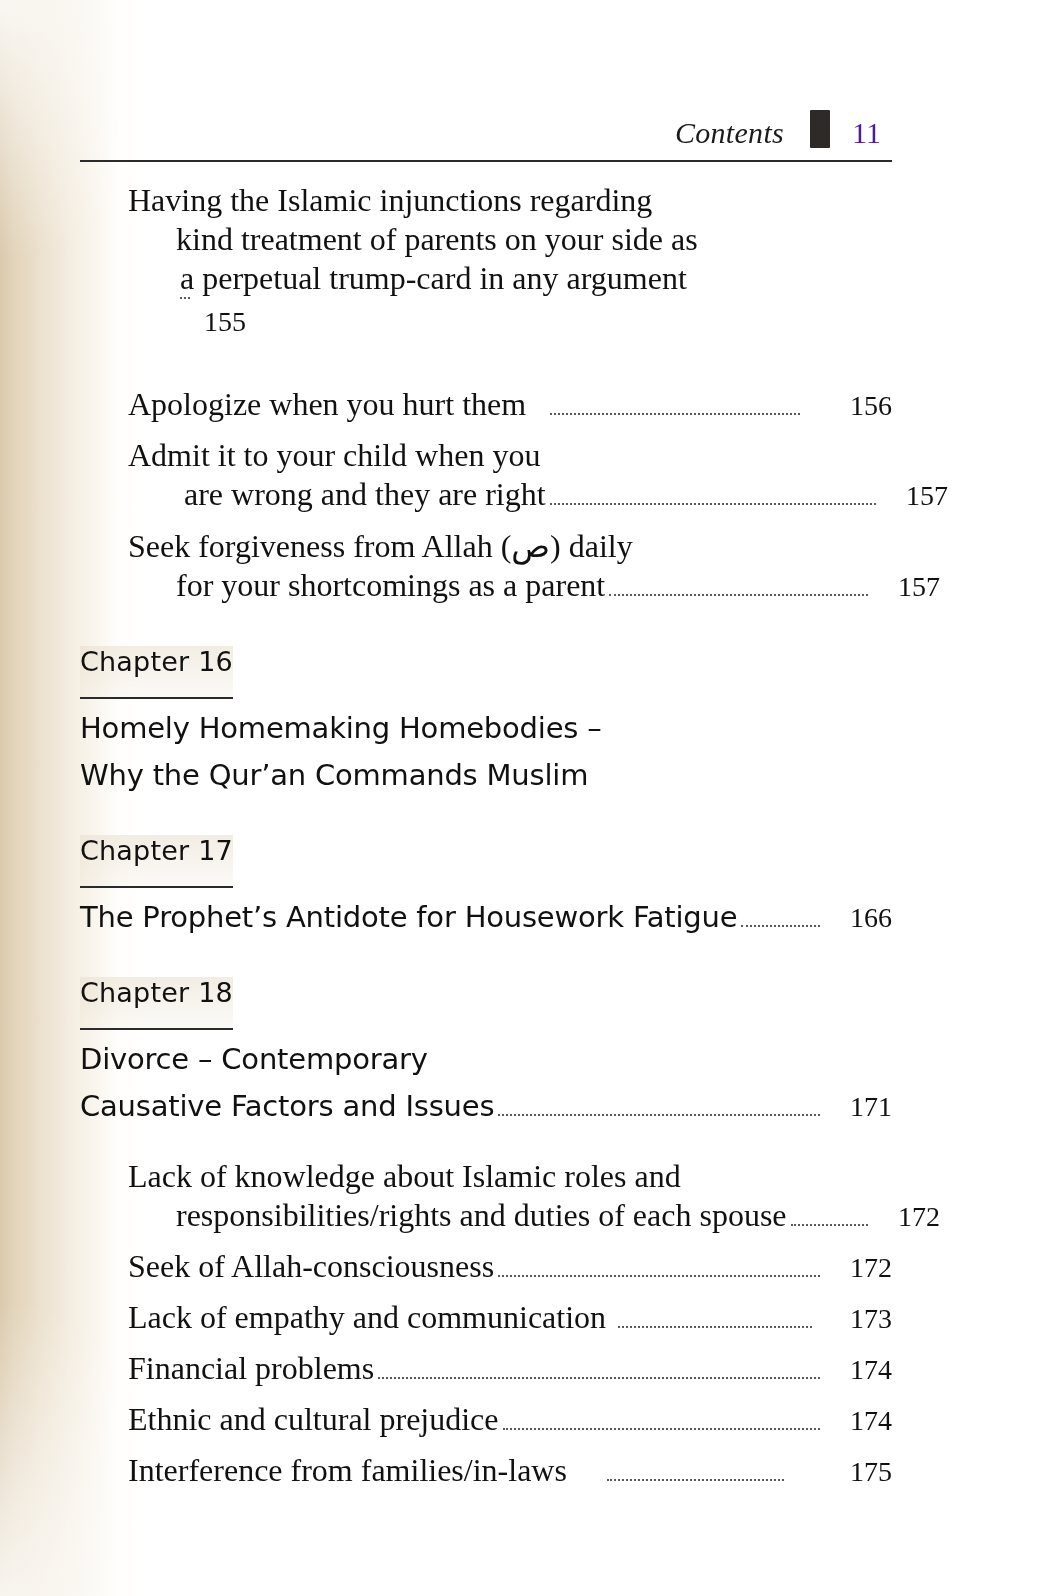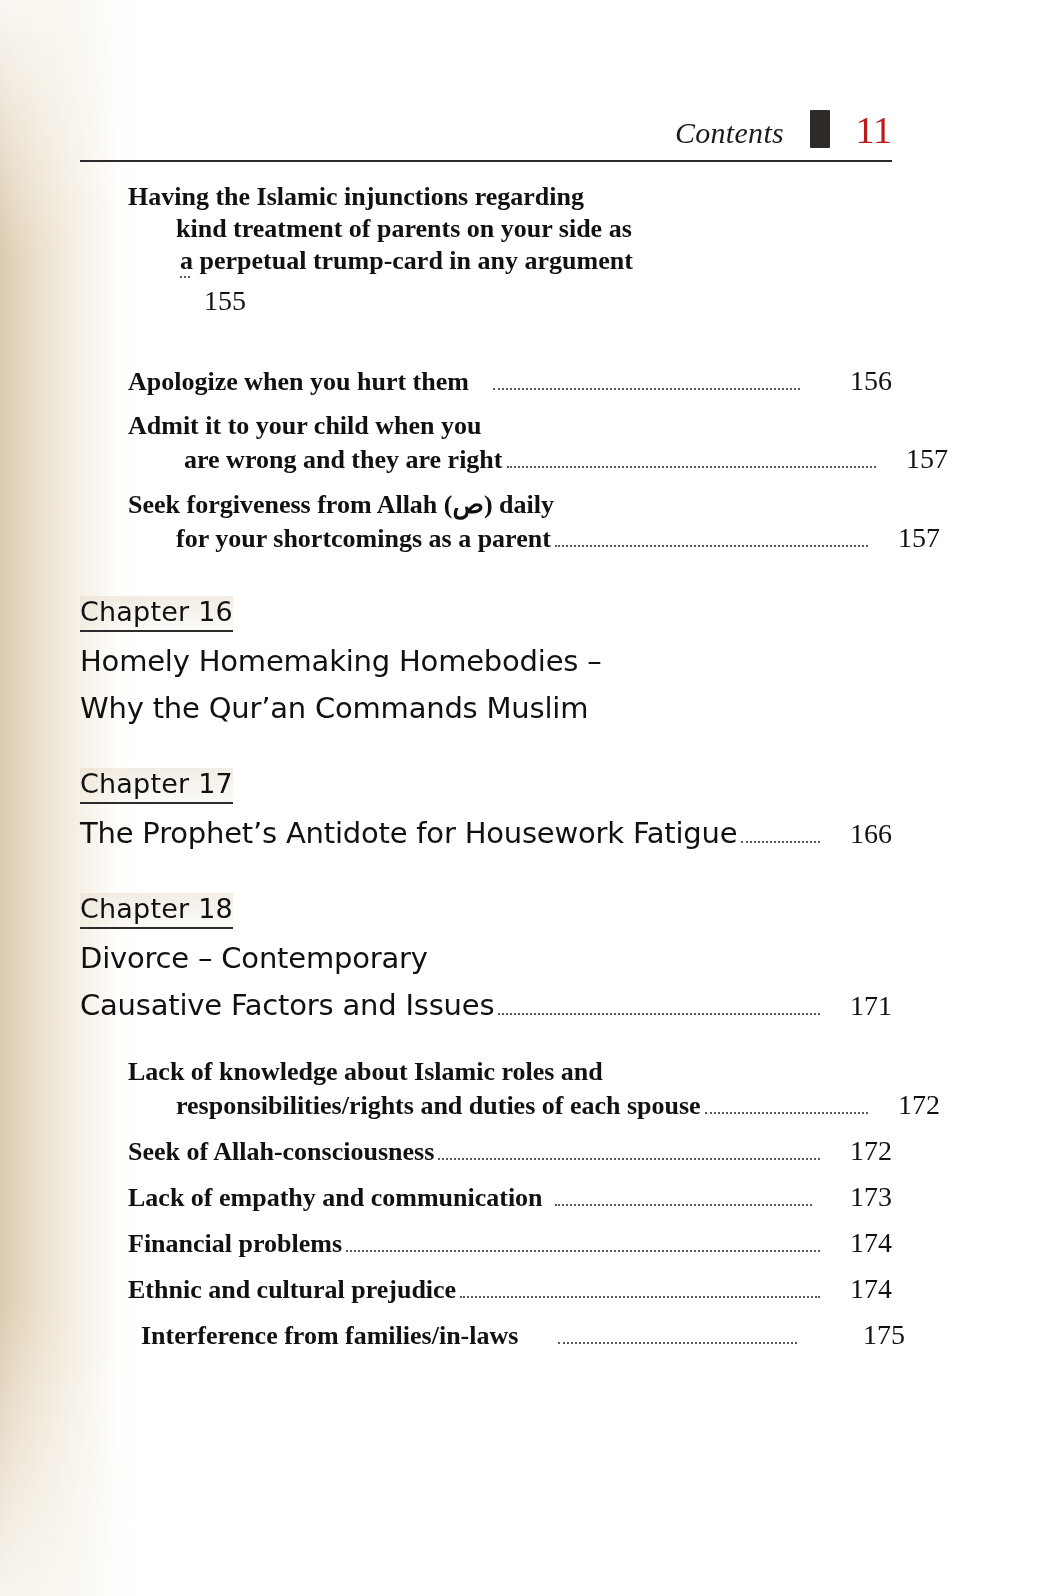--- a/index.html
+++ b/index.html
@@ -75,24 +75,23 @@
   }
   .header-mark {
     width: 20px;
     height: 38px;
     background: #2d2a28;
     margin: 0 22px 0 26px;
     transform: translateY(5px);
     border-radius: 1px;
   }
   .header-page {
-    font-size: 38px;
-    color: #b91c1c;
+    font-size: 30px;
+    color: #4c1d95;
     min-width: 40px;
-    text-align: right;
   }
   .header-rule {
     position: absolute;
     left: 80px;
     top: 160px;
     width: 812px;
     height: 2px;
     background: #2b2b2b;
   }
 
@@ -132,38 +131,38 @@
     color: #111;
     width: 66px;
     text-align: right;
     flex: 0 0 66px;
   }
   .line.no-leader .leader {
     border-bottom: none;
   }
 
   
-  .sub .txt { font-size: 26px; font-weight: bold; }
+  .sub .txt { font-size: 32px; }
   .sub { margin-left: 48px; }
 
   .sub-block { margin-bottom: 14px; }
   .sub-block .line { margin-bottom: 2px; }
 
   
   .chapter-block {
     margin-top: 42px;
     margin-bottom: 34px;
   }
   .chapter-label {
     font-family: "DejaVu Sans", sans-serif;
     font-size: 27px;
     color: #111;
     display: inline-block;
     border-bottom: 2px solid #2b2b2b;
-    padding-bottom: 3px;
+    padding-bottom: 20px;
     background: linear-gradient(to bottom, rgba(232,222,205,0.55), rgba(232,222,205,0.15));
     letter-spacing: 0.2px;
   }
   .chapter-title-line {
     display: flex;
     align-items: baseline;
     width: 100%;
     margin-top: 12px;
   }
   .chapter-title-line .txt {
@@ -325,21 +324,21 @@
         </div>
       </div>
       <div class="entry sub sub-block">
         <div class="line" style="margin-left: 0px;">
           <span class="txt">Ethnic and cultural prejudice</span>
           <span class="leader"></span>
           <span class="pg">174</span>
         </div>
       </div>
       <div class="entry sub sub-block">
-        <div class="line" style="margin-left: 13px; gap: 36px;">
+        <div class="line" style="margin-left: 0px; gap: 36px;">
           <span class="txt">Interference from families/in-laws</span>
           <span class="leader"></span>
           <span class="pg">175</span>
         </div>
       </div>
     </div>
 
 </div>
 
 </body></html>

